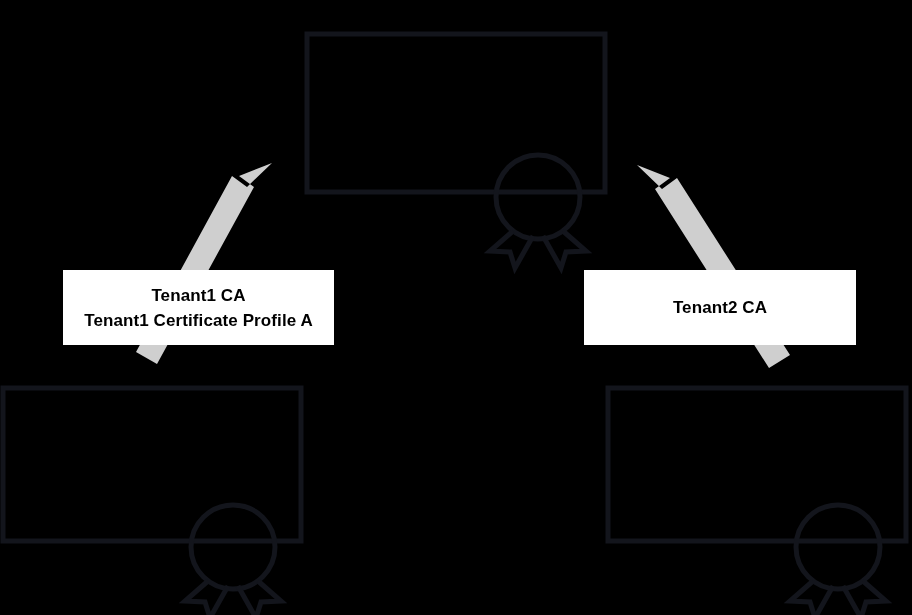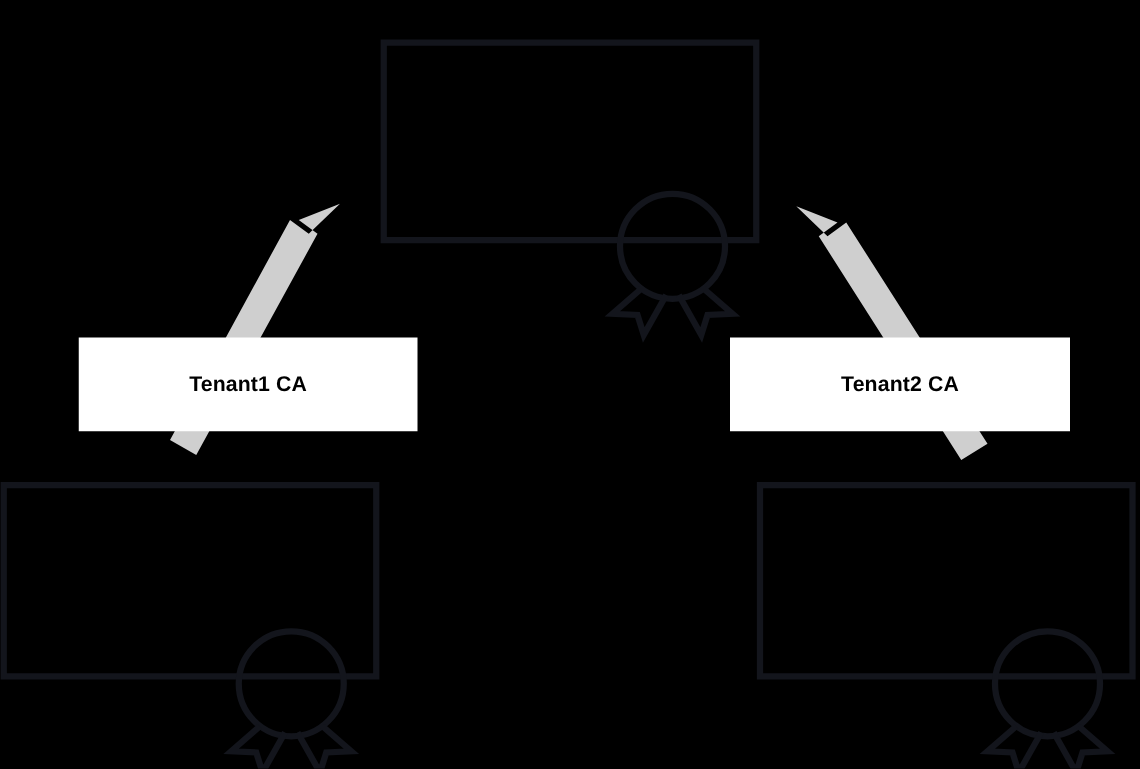--- a/index.html
+++ b/index.html
@@ -94,19 +94,20 @@
       <path class="cert-stroke" d="M 608,388 L 906,388 L 906,541 L 608,541 Z"></path>
       <circle class="cert-stroke" cx="838" cy="547" r="42"></circle>
       <path class="cert-stroke" d="M 813,581 L 790,601 L 810,602 L 815,618 L 833,586"></path>
       <path class="cert-stroke" d="M 863,581 L 886,601 L 866,602 L 861,618 L 843,586"></path>
     </g>
 
   </svg>
 
   <div class="label-box" style="left:63px; top:270px; width:271px; height:75px;">
     <span class="label-line">Tenant1 CA</span>
+    <span class="label-line">Tenant1 Certificate Profile A</span>
   </div>
 
   <div class="label-box" style="left:584px; top:270px; width:272px; height:75px;">
     <span class="label-line">Tenant2 CA</span>
   </div>
 
 </div>
 
 </body></html>

